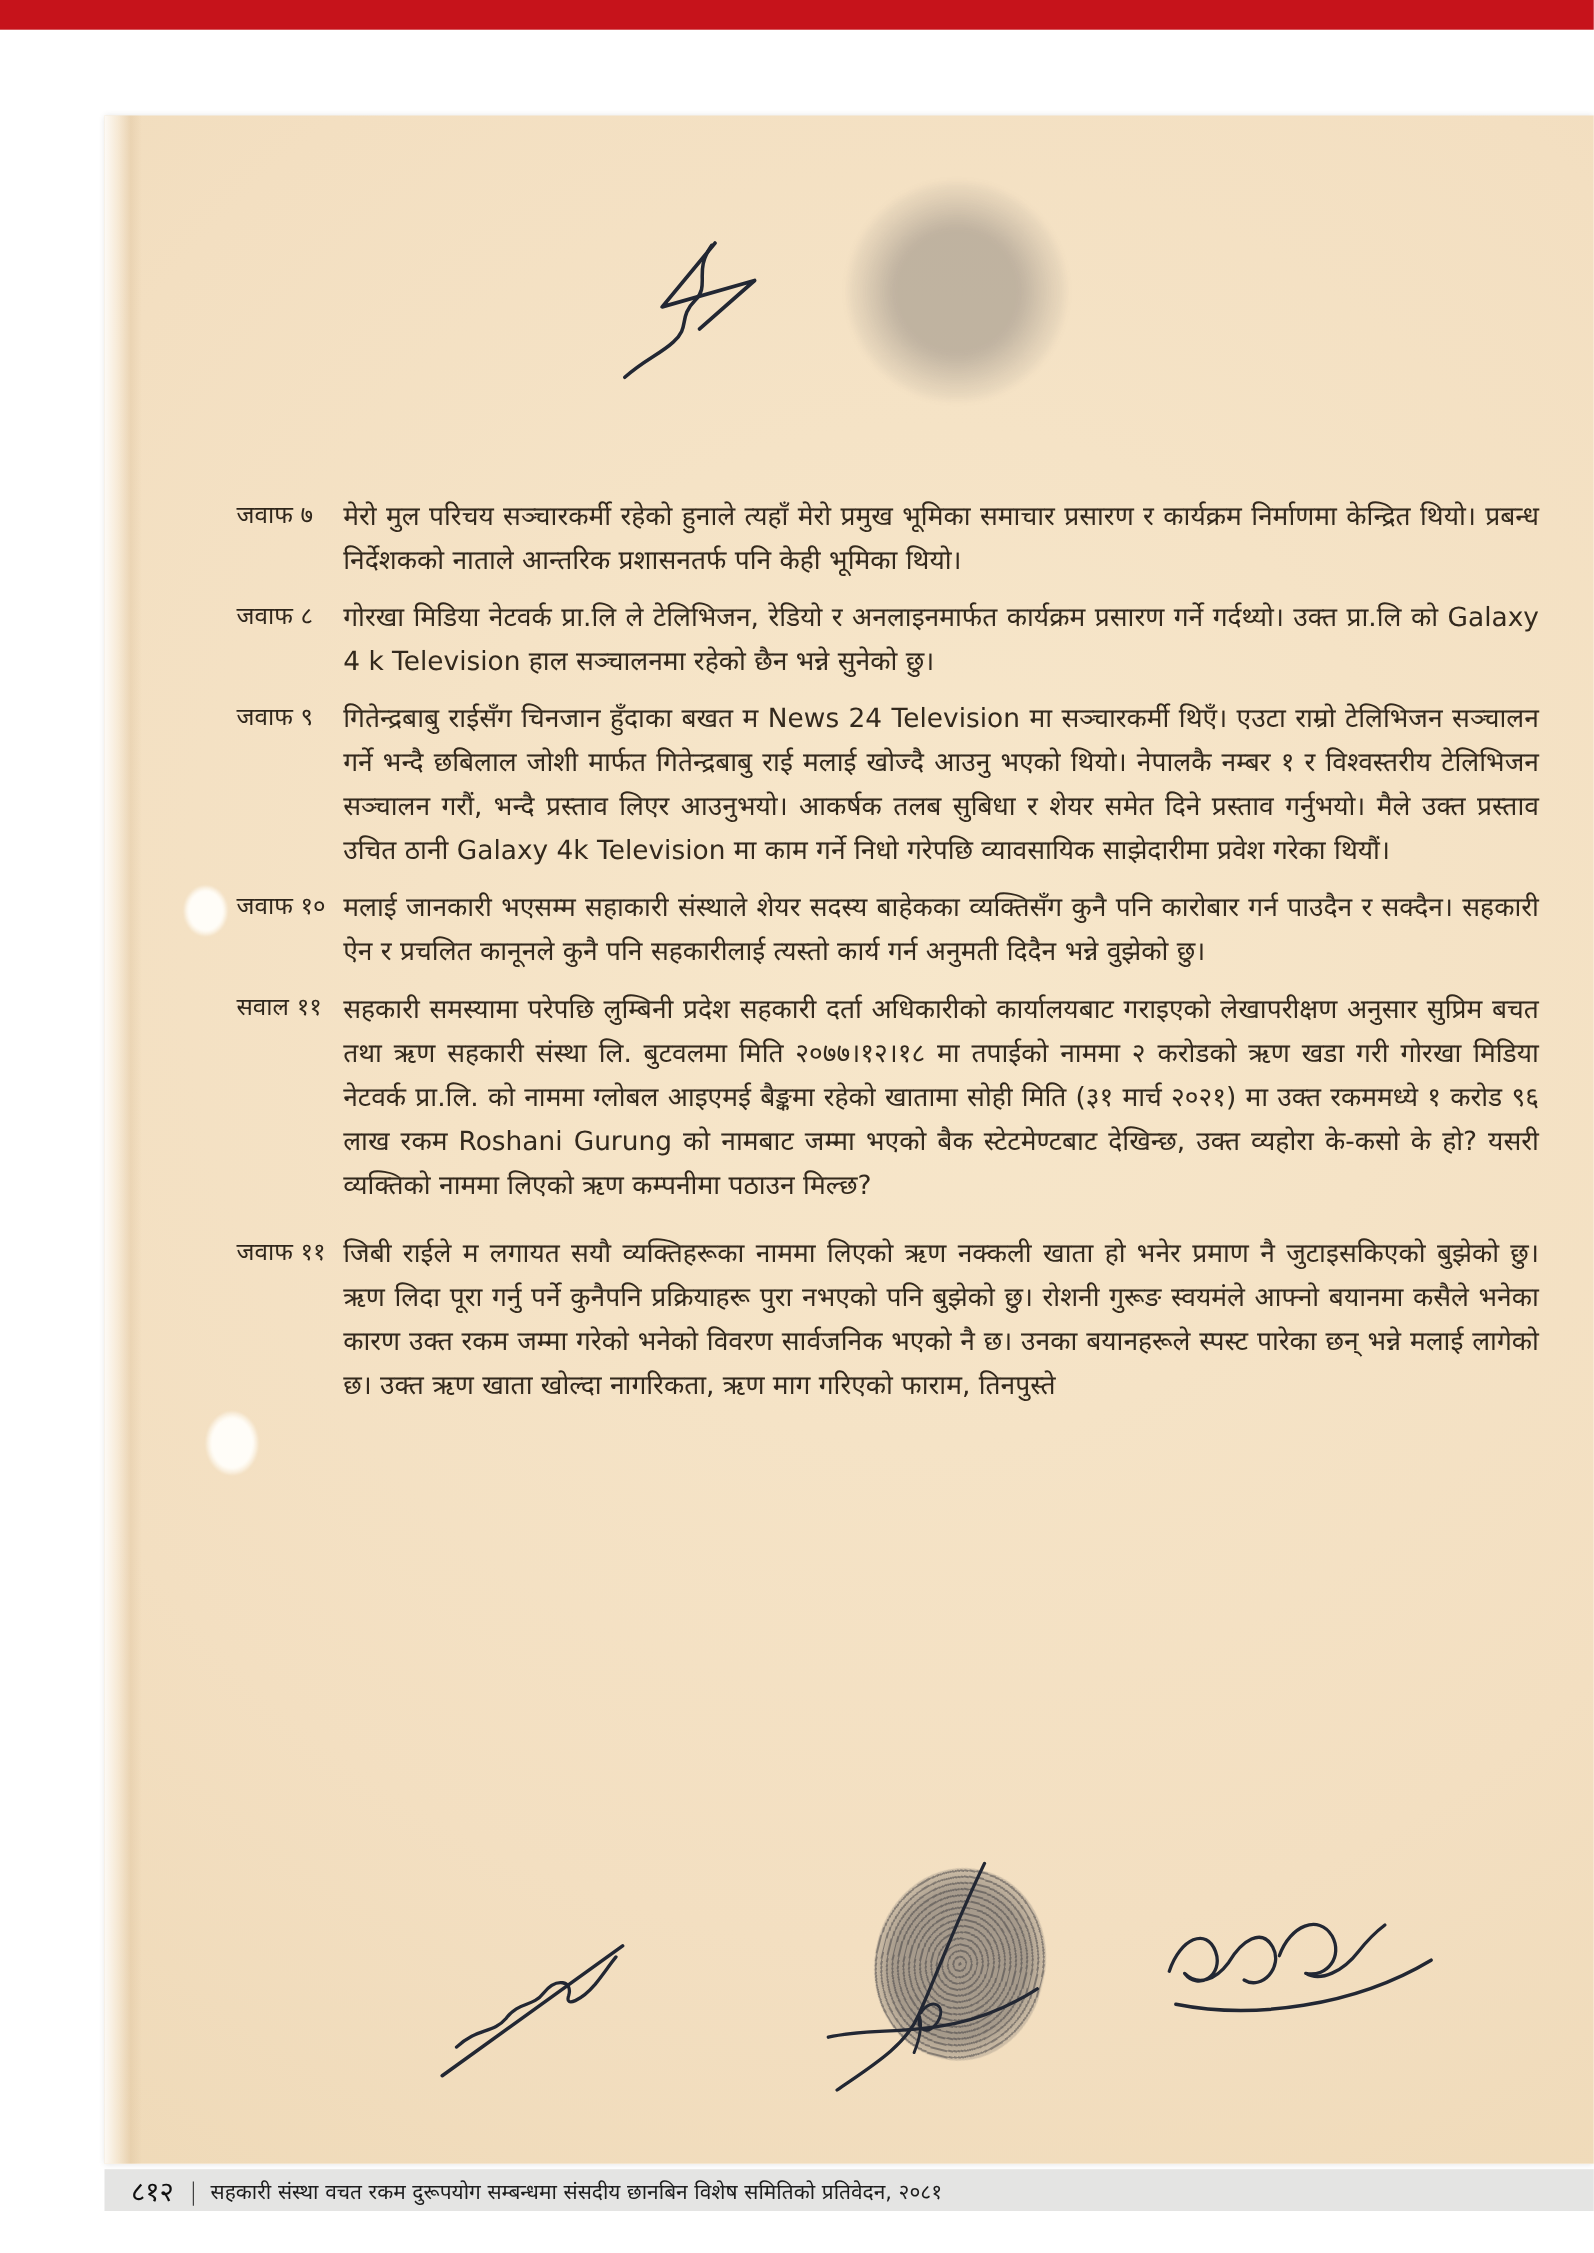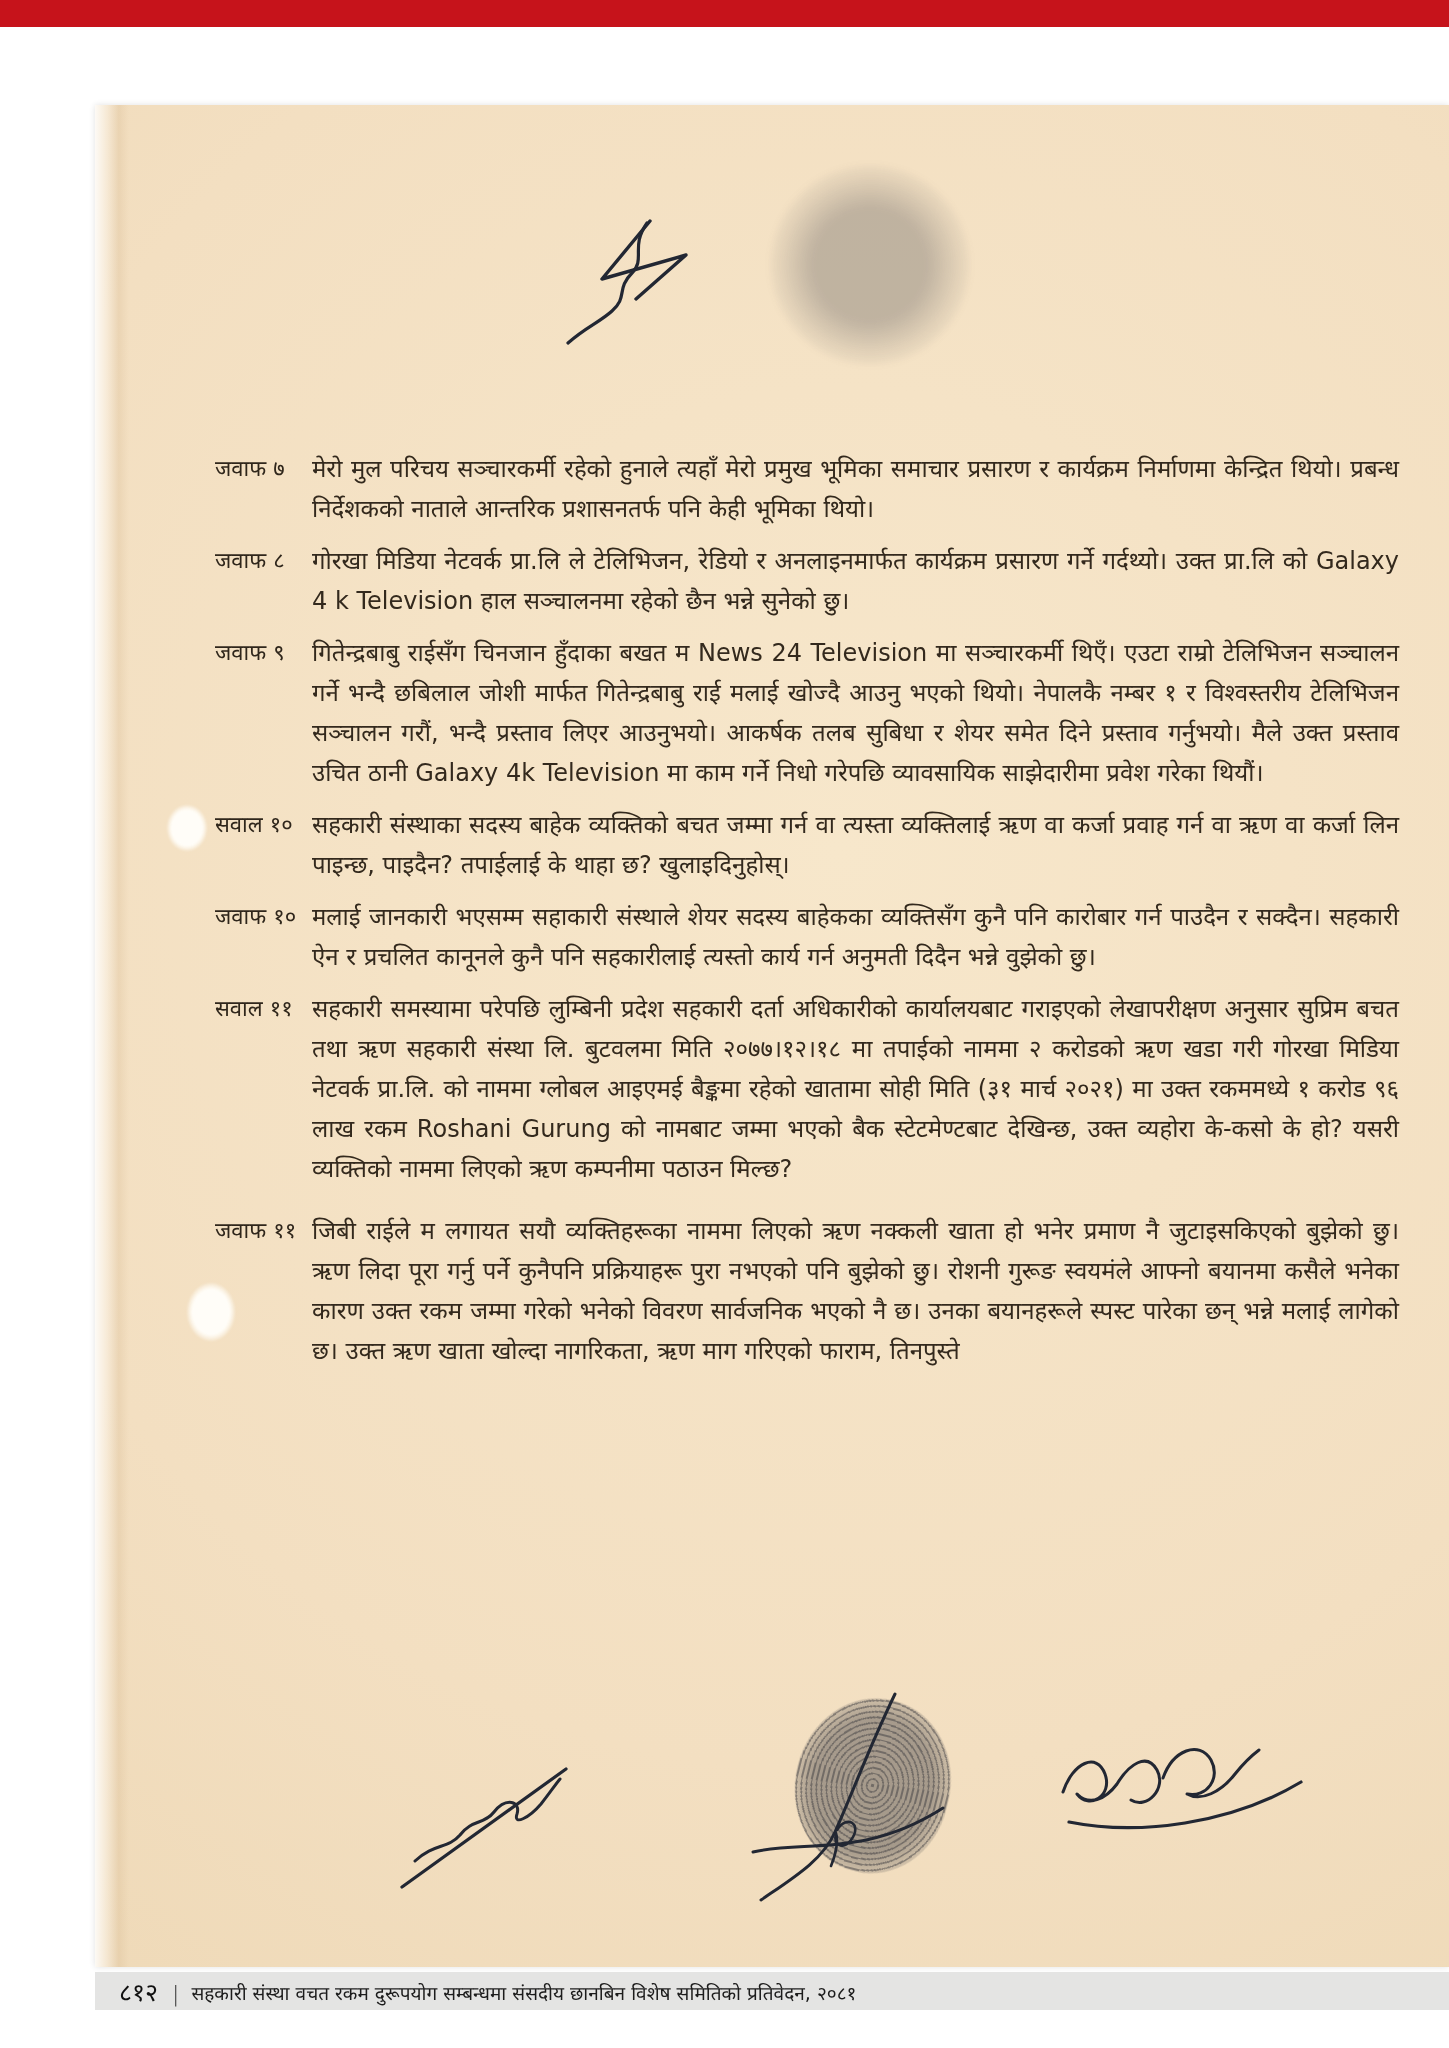--- a/index.html
+++ b/index.html
@@ -110,24 +110,20 @@
       </div>
       <div class="qa-row">
         <div class="qa-label">जवाफ ८</div>
         <div class="qa-text">गोरखा मिडिया नेटवर्क प्रा.लि ले टेलिभिजन, रेडियो र अनलाइनमार्फत कार्यक्रम प्रसारण गर्ने गर्दथ्यो। उक्त प्रा.लि को Galaxy 4 k Television हाल सञ्चालनमा रहेको छैन भन्ने सुनेको छु।</div>
       </div>
       <div class="qa-row">
         <div class="qa-label">जवाफ ९</div>
         <div class="qa-text">गितेन्द्रबाबु राईसँग चिनजान हुँदाका बखत म News 24 Television मा सञ्चारकर्मी थिएँ। एउटा राम्रो टेलिभिजन सञ्चालन गर्ने भन्दै छबिलाल जोशी मार्फत गितेन्द्रबाबु राई मलाई खोज्दै आउनु भएको थियो। नेपालकै नम्बर १ र विश्वस्तरीय टेलिभिजन सञ्चालन गरौं, भन्दै प्रस्ताव लिएर आउनुभयो। आकर्षक तलब सुबिधा र शेयर समेत दिने प्रस्ताव गर्नुभयो। मैले उक्त प्रस्ताव उचित ठानी Galaxy 4k Television मा काम गर्ने निधो गरेपछि व्यावसायिक साझेदारीमा प्रवेश गरेका थियौं।</div>
       </div>
       <div class="qa-row">
-        <div class="qa-label">सवाल १०</div>
-        <div class="qa-text">सहकारी संस्थाका सदस्य बाहेक व्यक्तिको बचत जम्मा गर्न वा त्यस्ता व्यक्तिलाई ऋण वा कर्जा प्रवाह गर्न वा ऋण वा कर्जा लिन पाइन्छ, पाइदैन? तपाईलाई के थाहा छ? खुलाइदिनुहोस्।</div>
-      </div>
-      <div class="qa-row">
         <div class="qa-label">जवाफ १०</div>
         <div class="qa-text">मलाई जानकारी भएसम्म सहाकारी संस्थाले शेयर सदस्य बाहेकका व्यक्तिसँग कुनै पनि कारोबार गर्न पाउदैन र सक्दैन। सहकारी ऐन र प्रचलित कानूनले कुनै पनि सहकारीलाई त्यस्तो कार्य गर्न अनुमती दिदैन भन्ने वुझेको छु।</div>
       </div>
       <div class="qa-row">
         <div class="qa-label">सवाल ११</div>
         <div class="qa-text">सहकारी समस्यामा परेपछि लुम्बिनी प्रदेश सहकारी दर्ता अधिकारीको कार्यालयबाट गराइएको लेखापरीक्षण अनुसार सुप्रिम बचत तथा ऋण सहकारी संस्था लि. बुटवलमा मिति २०७७।१२।१८ मा तपाईको नाममा २ करोडको ऋण खडा गरी गोरखा मिडिया नेटवर्क प्रा.लि. को नाममा ग्लोबल आइएमई बैङ्कमा रहेको खातामा सोही मिति (३१ मार्च २०२१) मा उक्त रकममध्ये १ करोड ९६ लाख रकम Roshani Gurung को नामबाट जम्मा भएको बैक स्टेटमेण्टबाट देखिन्छ, उक्त व्यहोरा के-कसो के हो? यसरी व्यक्तिको नाममा लिएको ऋण कम्पनीमा पठाउन मिल्छ?</div>
       </div>
       <div class="qa-row" style="margin-top:22px;">
         <div class="qa-label">जवाफ ११</div>
         <div class="qa-text">जिबी राईले म लगायत सयौ व्यक्तिहरूका नाममा लिएको ऋण नक्कली खाता हो भनेर प्रमाण नै जुटाइसकिएको बुझेको छु। ऋण लिदा पूरा गर्नु पर्ने कुनैपनि प्रक्रियाहरू पुरा नभएको पनि बुझेको छु। रोशनी गुरूङ स्वयमंले आफ्नो बयानमा कसैले भनेका कारण उक्त रकम जम्मा गरेको भनेको विवरण सार्वजनिक भएको नै छ। उनका बयानहरूले स्पस्ट पारेका छन् भन्ने मलाई लागेको छ। उक्त ऋण खाता खोल्दा नागरिकता, ऋण माग गरिएको फाराम, तिनपुस्ते</div>

